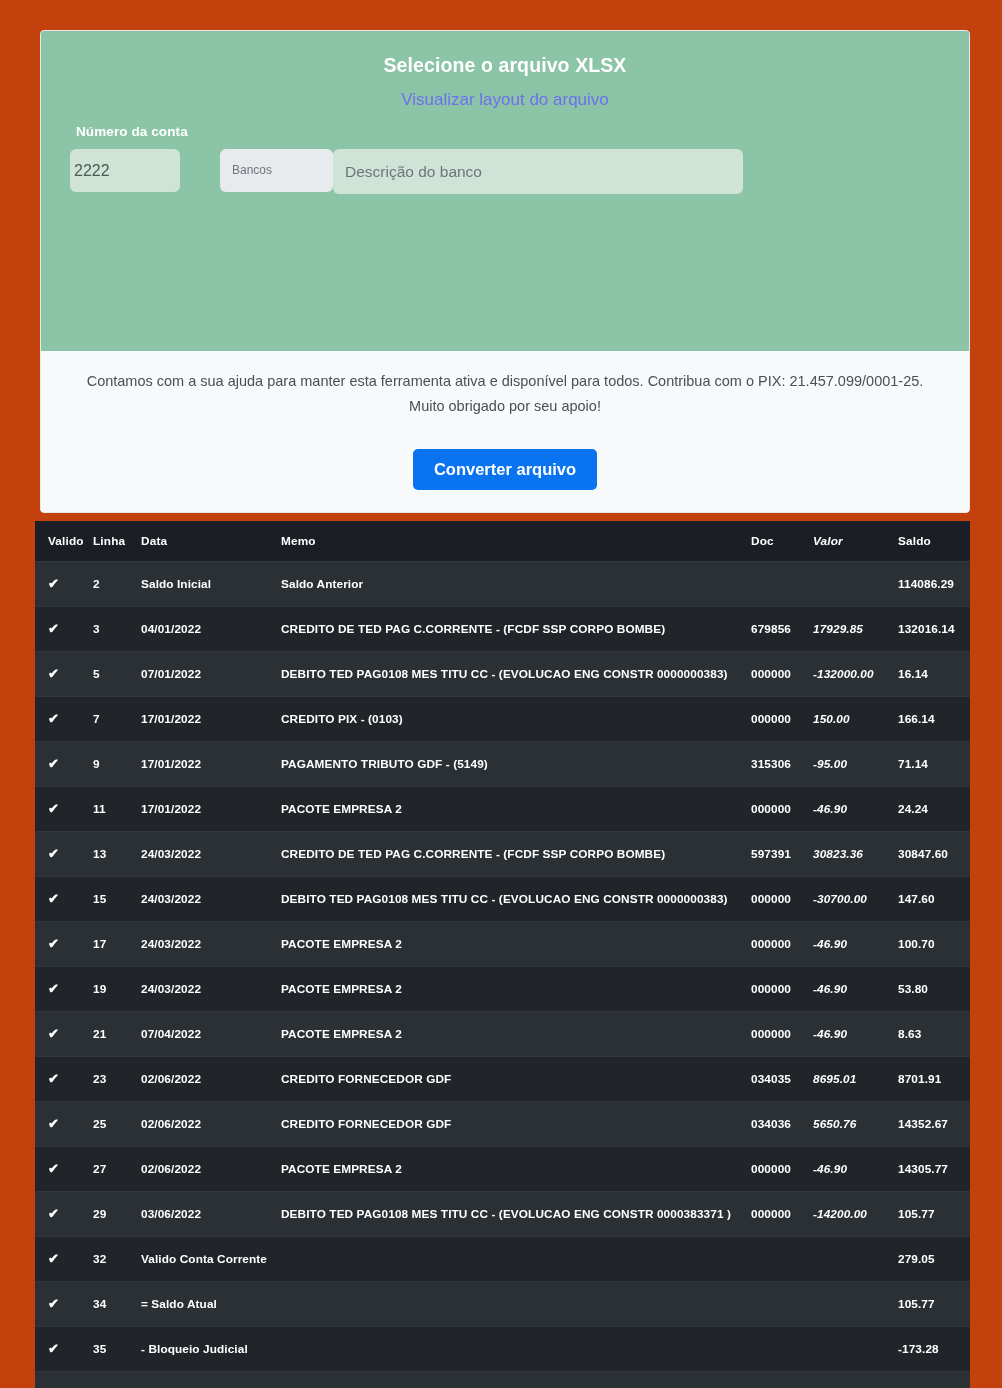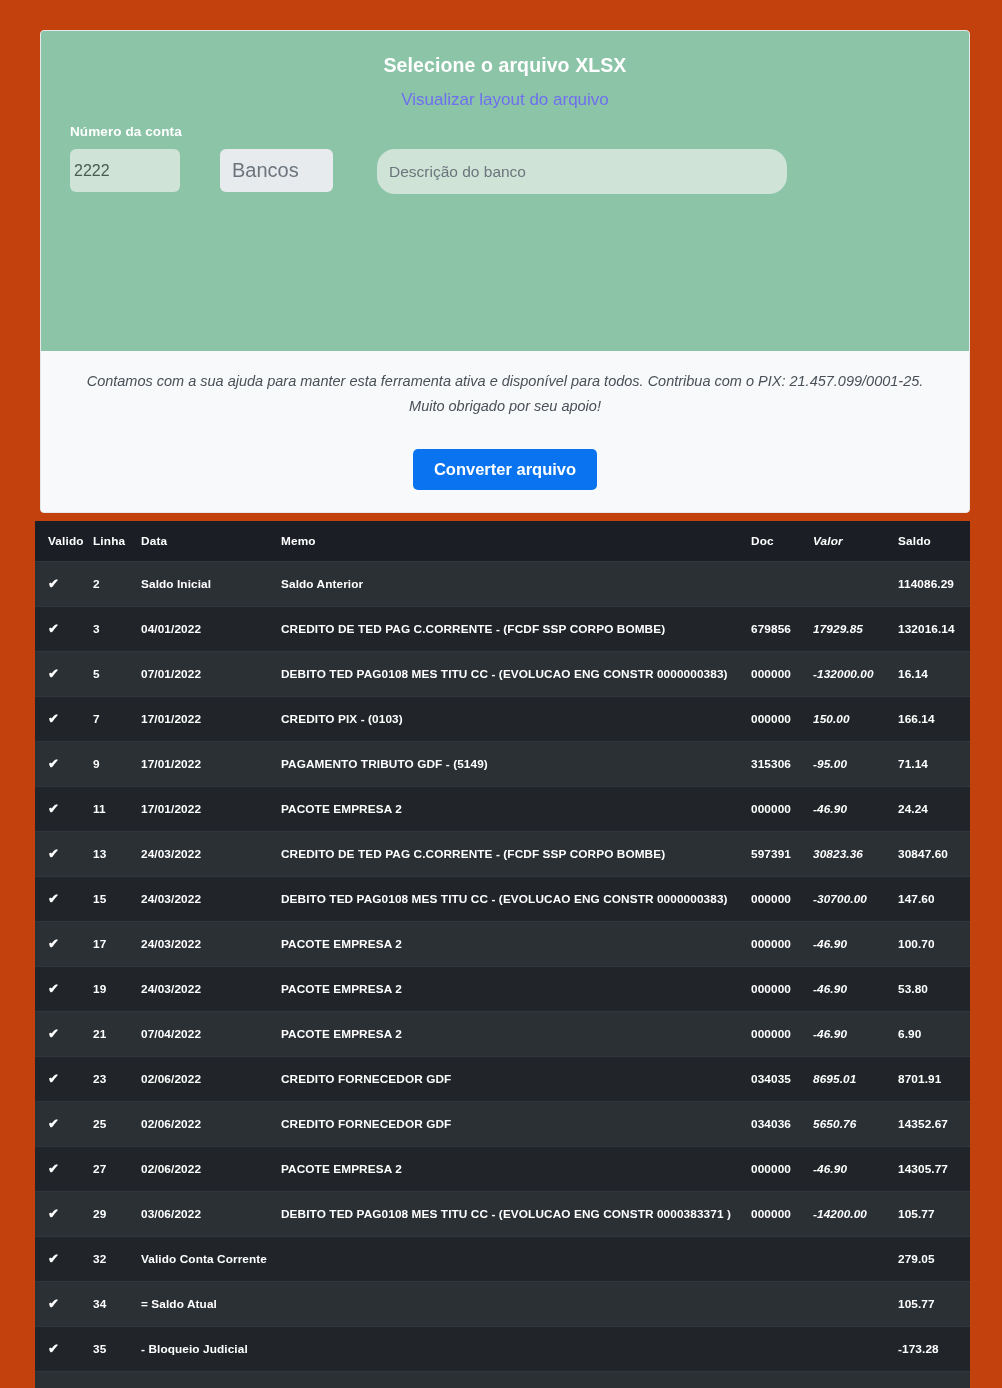--- a/index.html
+++ b/index.html
@@ -56,21 +56,21 @@
     text-align: center;
     color: #6f6fee;
     font-size: 17px;
     margin-top: 12px;
     text-decoration: none;
     cursor: pointer;
   }
 
   .field-label {
     position: absolute;
-    left: 29px;
+    left: 35px;
     top: 93px;
     color: #ffffff;
     font-size: 13.5px;
     font-weight: bold;
     letter-spacing: 0.1px;
   }
 
   .fields-row {
     position: absolute;
     left: 29px;
@@ -95,56 +95,53 @@
     font-size: 16px;
     padding: 0 4px;
     margin-left: 0;
   }
 
   .inp-bank-select {
     width: 113px;
     height: 43px;
     background: #e8ebed;
     color: #6c757d;
-    font-size: 20px;
+    font-size: 12px;
     padding: 0 12px;
     margin-left: 40px;
     line-height: 43px;
     cursor: pointer;
     overflow: hidden;
     white-space: nowrap;
   }
 
   .inp-bank-desc {
     width: 410px;
     height: 45px;
     background: #cfe3d6;
     color: #6c757d;
     font-size: 15.5px;
     padding: 0 12px;
-    margin-left: 44px;
     line-height: 45px;
     overflow: hidden;
     white-space: nowrap;
-    border-radius: 18px;
   }
 
   .card-footer {
     background: #f8f9fa;
     padding: 18px 28px 22px 28px;
     text-align: center;
   }
 
   .donate-text {
     color: #495057;
     font-size: 14.5px;
     line-height: 1.75;
     max-width: 860px;
     margin: 0 auto;
-    font-style: italic;
   }
 
   .convert-btn {
     display: inline-block;
     margin-top: 29px;
     background: #0a74f0;
     color: #ffffff;
     border: none;
     border-radius: 5px;
     font-size: 16.5px;
@@ -343,21 +340,21 @@
             <td class="c-valor">-46.90</td>
             <td class="c-saldo">53.80</td>
           </tr>
           <tr>
             <td class="c-valido"><span class="check">✔</span></td>
             <td class="c-linha">21</td>
             <td class="c-data">07/04/2022</td>
             <td class="c-memo">PACOTE EMPRESA 2</td>
             <td class="c-doc">000000</td>
             <td class="c-valor">-46.90</td>
-            <td class="c-saldo">6.90</td>
+            <td class="c-saldo">8.63</td>
           </tr>
           <tr>
             <td class="c-valido"><span class="check">✔</span></td>
             <td class="c-linha">23</td>
             <td class="c-data">02/06/2022</td>
             <td class="c-memo">CREDITO FORNECEDOR GDF</td>
             <td class="c-doc">034035</td>
             <td class="c-valor">8695.01</td>
             <td class="c-saldo">8701.91</td>
           </tr>

